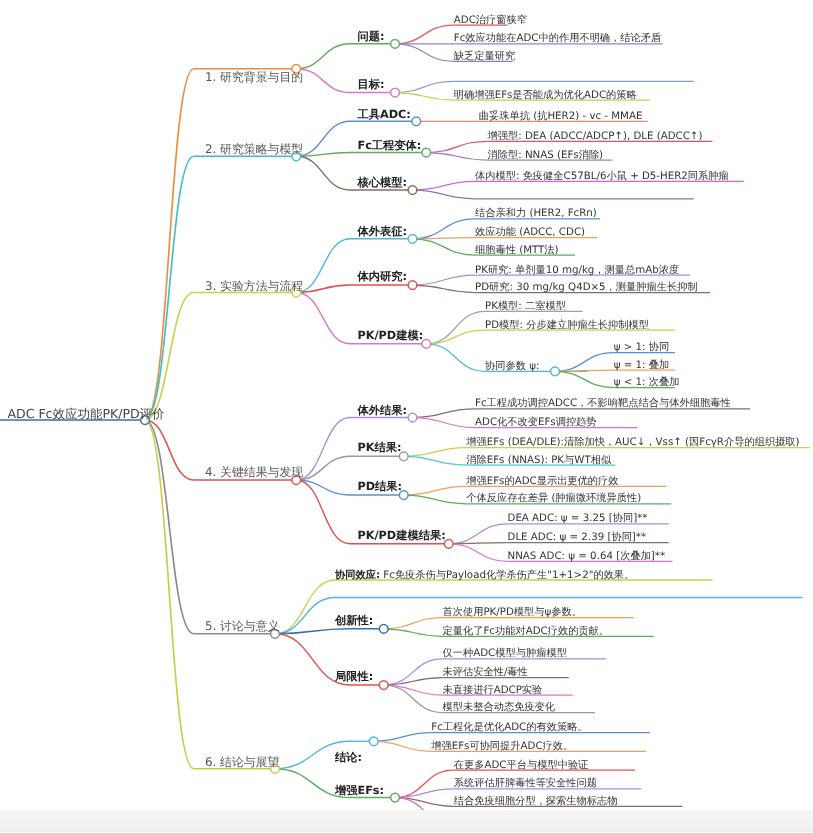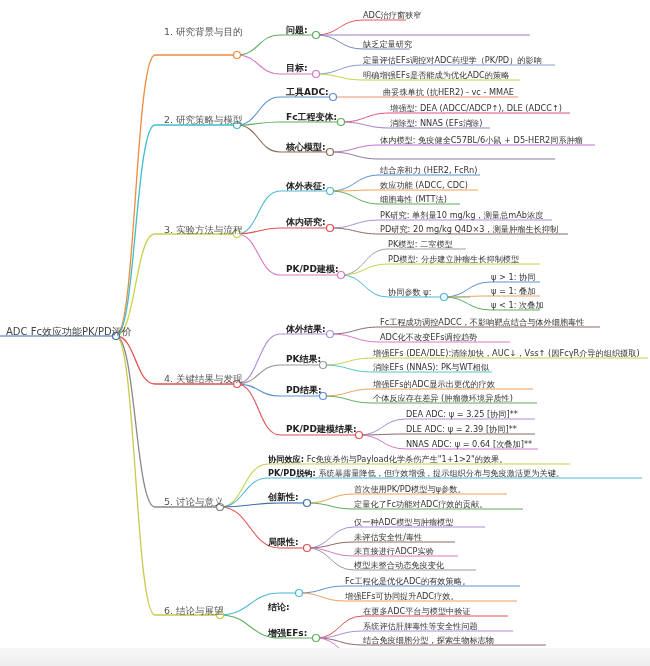--- a/index.html
+++ b/index.html
@@ -177,21 +177,21 @@
       <circle cx="237" cy="125" r="3.5" fill="#fff" stroke="#3dbec9" stroke-width="1.2"></circle>
       <circle cx="237" cy="234" r="3.5" fill="#fff" stroke="#c9d24a" stroke-width="1.2"></circle>
       <circle cx="237" cy="384" r="3.5" fill="#fff" stroke="#e05050" stroke-width="1.2"></circle>
       <circle cx="220" cy="507" r="3.5" fill="#fff" stroke="#888888" stroke-width="1.2"></circle>
       <circle cx="220" cy="615" r="3.5" fill="#fff" stroke="#c9c94a" stroke-width="1.2"></circle>
       <circle cx="116" cy="336" r="3.5" fill="#fff" stroke="#3a6fa6" stroke-width="1.2"></circle>
     </svg>
 
   <div class="lbl root" style="left:6px;top:326px">ADC Fc效应功能PK/PD评价</div>
 
-  <div class="lbl l1" style="left:164px;top:26px">1. 研究背景与目的</div>
+  <div class="lbl l1" style="left:164px;top:57px">1. 研究背景与目的</div>
   <div class="lbl l1" style="left:164px;top:114px">2. 研究策略与模型</div>
   <div class="lbl l1" style="left:164px;top:224px">3. 实验方法与流程</div>
   <div class="lbl l1" style="left:164px;top:373px">4. 关键结果与发现</div>
   <div class="lbl l1" style="left:164px;top:496px">5. 讨论与意义</div>
   <div class="lbl l1" style="left:164px;top:605px">6. 结论与展望</div>
 
   <div class="lbl l2" style="left:286px;top:24px">问题:</div>
   <div class="lbl l2" style="left:286px;top:62px">目标:</div>
   <div class="lbl l2" style="left:286px;top:86px">工具ADC:</div>
   <div class="lbl l2" style="left:286px;top:111px">Fc工程变体:</div>
@@ -201,44 +201,40 @@
   <div class="lbl l2" style="left:286px;top:263px">PK/PD建模:</div>
   <div class="lbl l2" style="left:286px;top:323px">体外结果:</div>
   <div class="lbl l2" style="left:286px;top:353px">PK结果:</div>
   <div class="lbl l2" style="left:286px;top:384px">PD结果:</div>
   <div class="lbl l2" style="left:286px;top:423px">PK/PD建模结果:</div>
 
   <div class="lbl l3 l2inline" style="left:268px;top:453px">
     <span class="k">协同效应:</span>
     <span>Fc免疫杀伤与Payload化学杀伤产生"1+1&gt;2"的效果。</span>
   </div>
-  <div class="lbl l3 l2inline" style="left:268px;top:467px">
-    <span class="k">PK/PD脱钩:</span>
-    <span>系统暴露量降低，但疗效增强，提示组织分布与免疫激活更为关键。</span>
-  </div>
   <div class="lbl l2" style="left:268px;top:491px">创新性:</div>
   <div class="lbl l2" style="left:268px;top:536px">局限性:</div>
   <div class="lbl l2" style="left:268px;top:601px">结论:</div>
   <div class="lbl l2" style="left:268px;top:627px">增强EFs:</div>
 
   <div class="lbl l3" style="left:363px;top:9px">ADC治疗窗狭窄</div>
+  <div class="lbl l3" style="left:363px;top:24px">Fc效应功能在ADC中的作用不明确，结论矛盾</div>
   <div class="lbl l3" style="left:363px;top:38px">缺乏定量研究</div>
-  <div class="lbl l3" style="left:363px;top:54px">定量评估EFs调控对ADC药理学（PK/PD）的影响</div>
   <div class="lbl l3" style="left:363px;top:69px">明确增强EFs是否能成为优化ADC的策略</div>
 
   <div class="lbl l3" style="left:383px;top:86px">曲妥珠单抗 (抗HER2) - vc - MMAE</div>
   <div class="lbl l3" style="left:390px;top:102px">增强型:  DEA (ADCC/ADCP↑), DLE (ADCC↑)</div>
   <div class="lbl l3" style="left:390px;top:117px">消除型:  NNAS (EFs消除)</div>
   <div class="lbl l3" style="left:380px;top:134px">体内模型:  免疫健全C57BL/6小鼠 + D5-HER2同系肿瘤</div>
 
   <div class="lbl l3" style="left:380px;top:164px">结合亲和力 (HER2, FcRn)</div>
   <div class="lbl l3" style="left:380px;top:179px">效应功能 (ADCC, CDC)</div>
   <div class="lbl l3" style="left:380px;top:193px">细胞毒性 (MTT法)</div>
   <div class="lbl l3" style="left:380px;top:209px">PK研究:  单剂量10 mg/kg，测量总mAb浓度</div>
-  <div class="lbl l3" style="left:380px;top:223px">PD研究:  20 mg/kg Q4D×3，测量肿瘤生长抑制</div>
+  <div class="lbl l3" style="left:380px;top:223px">PD研究:  30 mg/kg Q4D×5，测量肿瘤生长抑制</div>
   <div class="lbl l3" style="left:388px;top:238px">PK模型:  二室模型</div>
   <div class="lbl l3" style="left:388px;top:253px">PD模型:  分步建立肿瘤生长抑制模型</div>
   <div class="lbl l3" style="left:388px;top:286px">协同参数 ψ:</div>
   <div class="lbl l3" style="left:491px;top:271px">ψ &gt; 1: 协同</div>
   <div class="lbl l3" style="left:491px;top:285px">ψ = 1: 叠加</div>
   <div class="lbl l3" style="left:491px;top:299px">ψ &lt; 1: 次叠加</div>
 
   <div class="lbl l3" style="left:380px;top:316px">Fc工程成功调控ADCC，不影响靶点结合与体外细胞毒性</div>
   <div class="lbl l3" style="left:380px;top:331px">ADC化不改变EFs调控趋势</div>
   <div class="lbl l3" style="left:373px;top:347px">增强EFs (DEA/DLE):清除加快，AUC↓，Vss↑ (因FcγR介导的组织摄取)</div>

